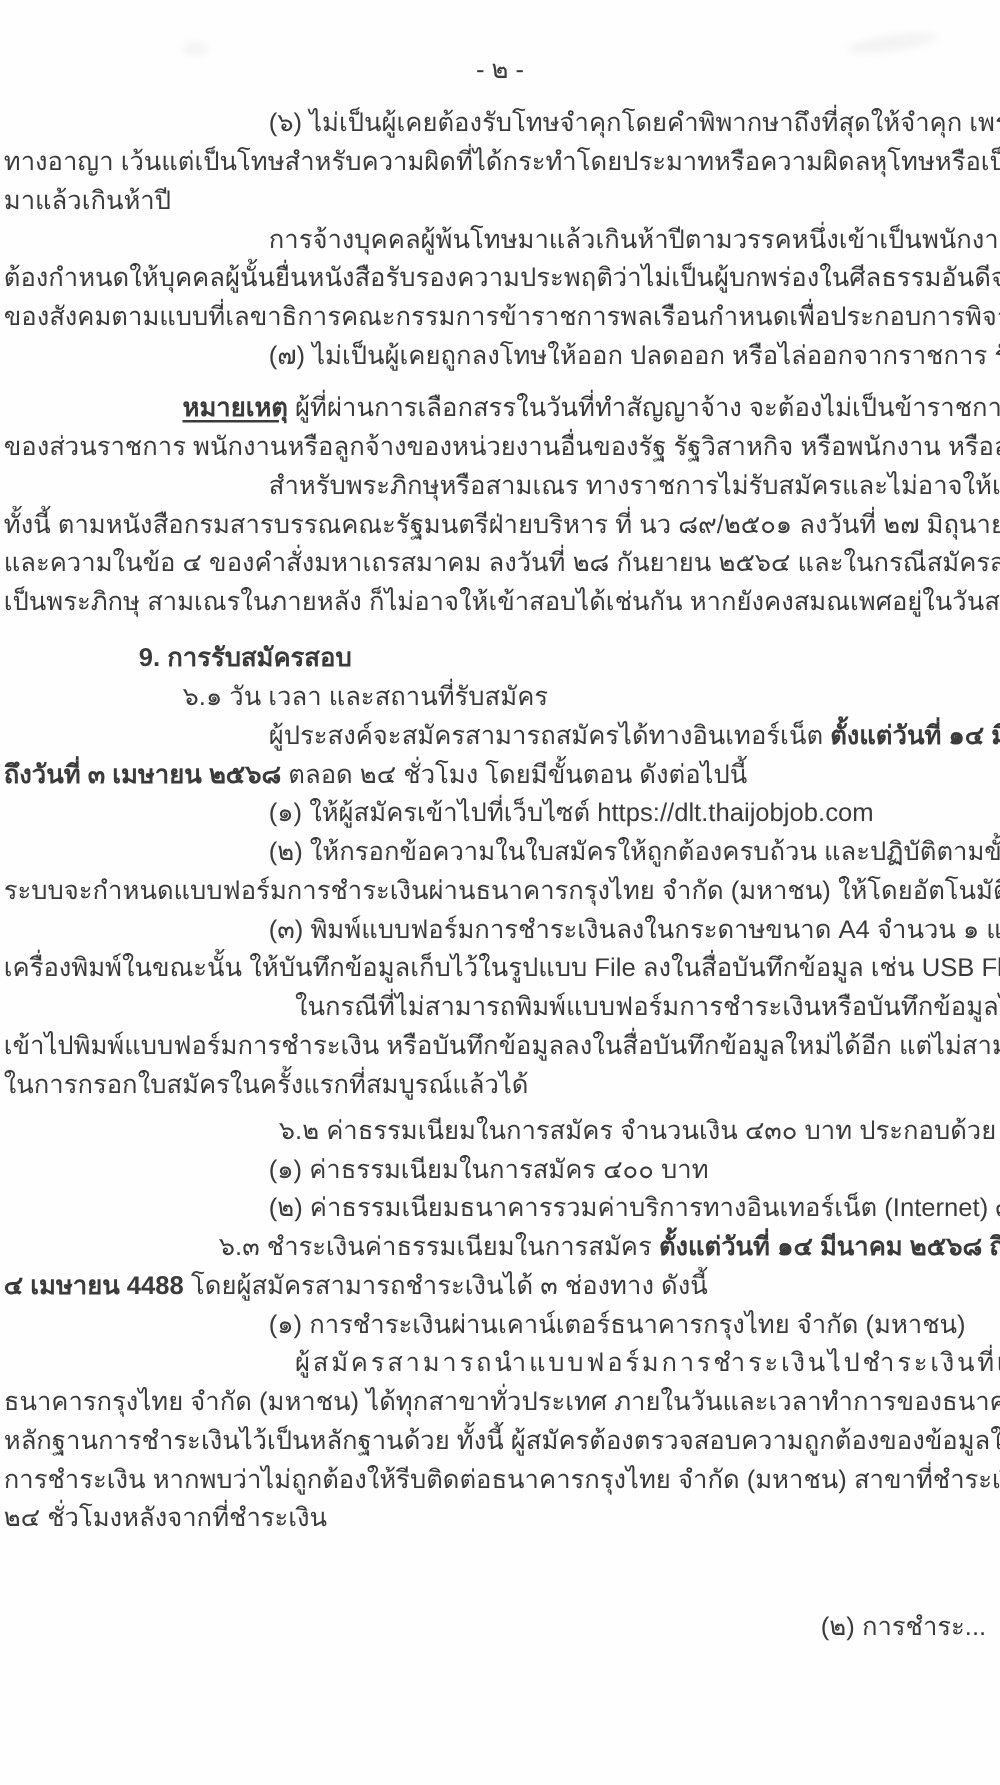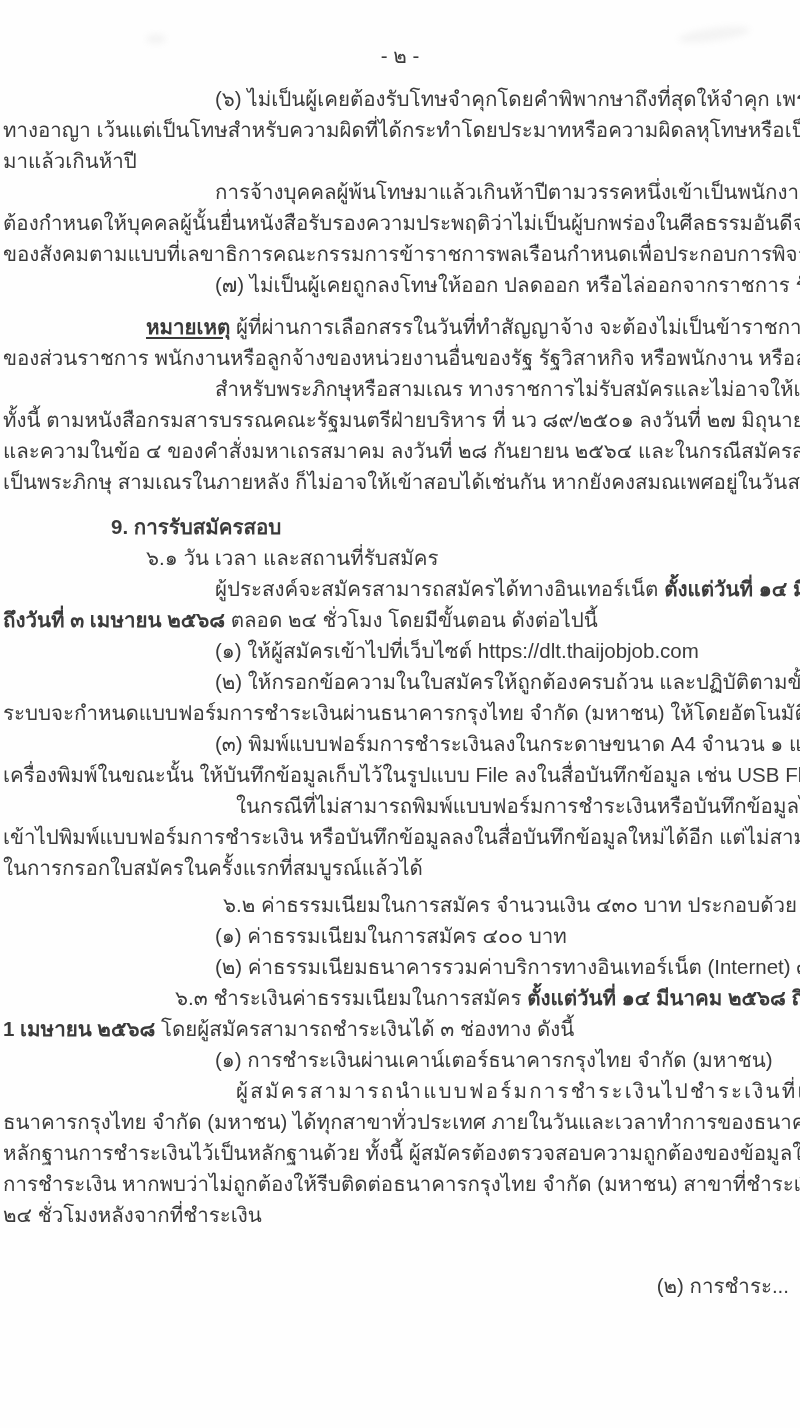--- a/index.html
+++ b/index.html
@@ -19,21 +19,21 @@
   .isub2{padding-left:172px;text-align:right;}
   .iitem{padding-left:212px;}
   .ideep{padding-left:233px;}
   .center{text-align:center;}
   .right{text-align:right;padding-right:8px;}
   
   .gap-a{margin-top:12px;}
   .gap-b{margin-top:11px;}
   .gap-c{margin-top:14px;}
   .gap-d{margin-top:6px;}
-  .gap-e{margin-top:40px;}
+  .gap-e{margin-top:56px;}
   
   .b{font-weight:700;}
   .u{text-decoration:underline;text-underline-offset:3px;}
   .ls{letter-spacing:2.2px;}
   
   .smudge{position:absolute;border-radius:50%;background:#9a9a9a;opacity:.10;filter:blur(3px);}
   .s1{left:678px;top:28px;width:72px;height:13px;transform:rotate(-8deg);}
   .s2{left:146px;top:34px;width:20px;height:10px;}
 </style>
 </head>
@@ -66,21 +66,21 @@
       <div class="line i0"><span>ระบบจะกำหนดแบบฟอร์มการชำระเงินผ่านธนาคารกรุงไทย จำกัด (มหาชน) ให้โดยอัตโนมัติ</span></div>
       <div class="line iitem"><span>(๓) พิมพ์แบบฟอร์มการชำระเงินลงในกระดาษขนาด A4 จำนวน ๑ แผ่น หรือหากไม่มี</span></div>
       <div class="line i0"><span>เครื่องพิมพ์ในขณะนั้น ให้บันทึกข้อมูลเก็บไว้ในรูปแบบ File ลงในสื่อบันทึกข้อมูล เช่น USB Flash Drive เป็นต้น</span></div>
       <div class="line ideep"><span>ในกรณีที่ไม่สามารถพิมพ์แบบฟอร์มการชำระเงินหรือบันทึกข้อมูลได้ ผู้สมัครสามารถ</span></div>
       <div class="line i0"><span>เข้าไปพิมพ์แบบฟอร์มการชำระเงิน หรือบันทึกข้อมูลลงในสื่อบันทึกข้อมูลใหม่ได้อีก แต่ไม่สามารถแก้ไขข้อมูล</span></div>
       <div class="line i0"><span>ในการกรอกใบสมัครในครั้งแรกที่สมบูรณ์แล้วได้</span></div>
       <div class="line isub2 gap-d"><span>๖.๒ ค่าธรรมเนียมในการสมัคร จำนวนเงิน ๔๓๐ บาท ประกอบด้วย</span></div>
       <div class="line iitem"><span>(๑) ค่าธรรมเนียมในการสมัคร ๔๐๐ บาท</span></div>
       <div class="line iitem"><span>(๒) ค่าธรรมเนียมธนาคารรวมค่าบริการทางอินเทอร์เน็ต (Internet) ๓๐ บาท</span></div>
       <div class="line isub2"><span>๖.๓ ชำระเงินค่าธรรมเนียมในการสมัคร </span><span class="b">ตั้งแต่วันที่ ๑๔ มีนาคม ๒๕๖๘ ถึงวันที่</span></div>
-      <div class="line i0"><span class="b">1 เมษายน ๒๕๖๘</span><span> โดยผู้สมัครสามารถชำระเงินได้ ๓ ช่องทาง ดังนี้</span></div>
+      <div class="line i0"><span class="b">๔ เมษายน 4488</span><span> โดยผู้สมัครสามารถชำระเงินได้ ๓ ช่องทาง ดังนี้</span></div>
       <div class="line iitem"><span>(๑) การชำระเงินผ่านเคาน์เตอร์ธนาคารกรุงไทย จำกัด (มหาชน)</span></div>
       <div class="line ideep ls"><span>ผู้สมัครสามารถนำแบบฟอร์มการชำระเงินไปชำระเงินที่เคาน์เตอร์</span></div>
       <div class="line i0"><span>ธนาคารกรุงไทย จำกัด (มหาชน) ได้ทุกสาขาทั่วประเทศ ภายในวันและเวลาทำการของธนาคาร และให้เก็บ</span></div>
       <div class="line i0"><span>หลักฐานการชำระเงินไว้เป็นหลักฐานด้วย ทั้งนี้ ผู้สมัครต้องตรวจสอบความถูกต้องของข้อมูลในหลักฐาน</span></div>
       <div class="line i0"><span>การชำระเงิน หากพบว่าไม่ถูกต้องให้รีบติดต่อธนาคารกรุงไทย จำกัด (มหาชน) สาขาที่ชำระเงินภายใน</span></div>
       <div class="line i0"><span>๒๔ ชั่วโมงหลังจากที่ชำระเงิน</span></div>
       <div class="line right gap-e"><span>(๒) การชำระ...</span></div>
     </div>
 </div>
 

